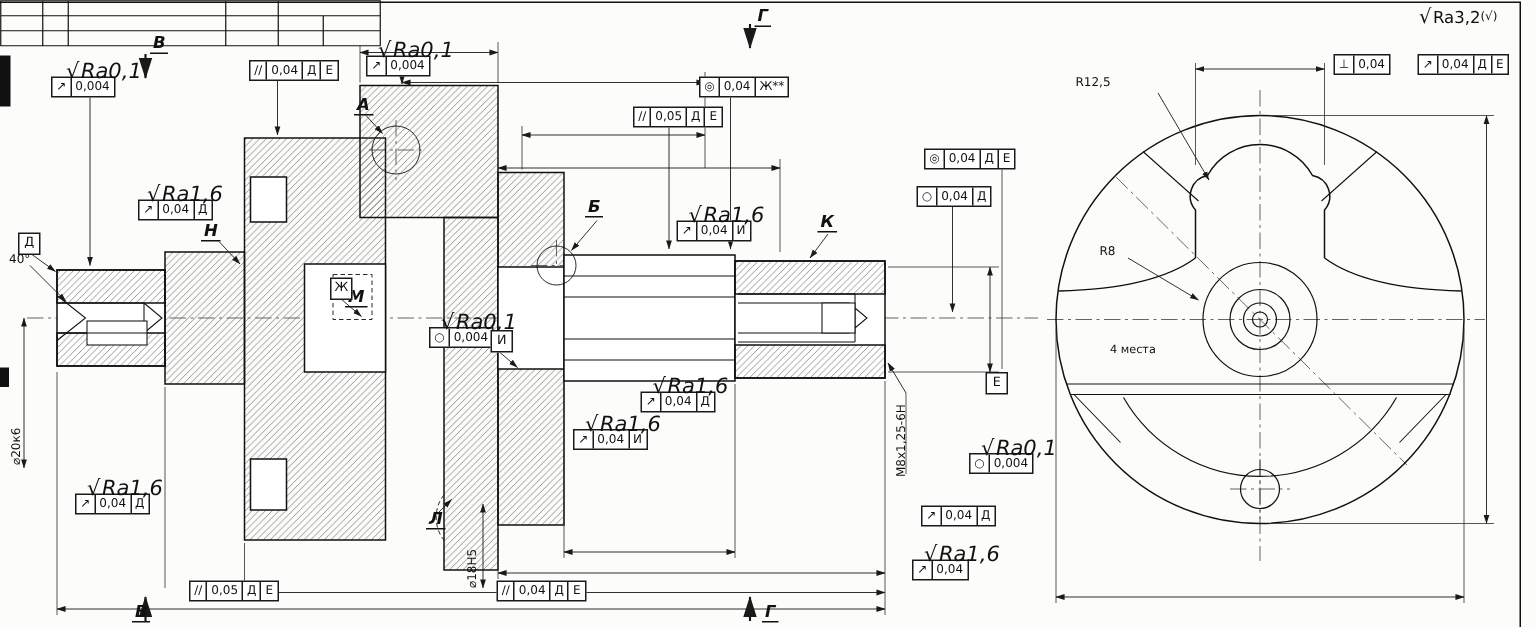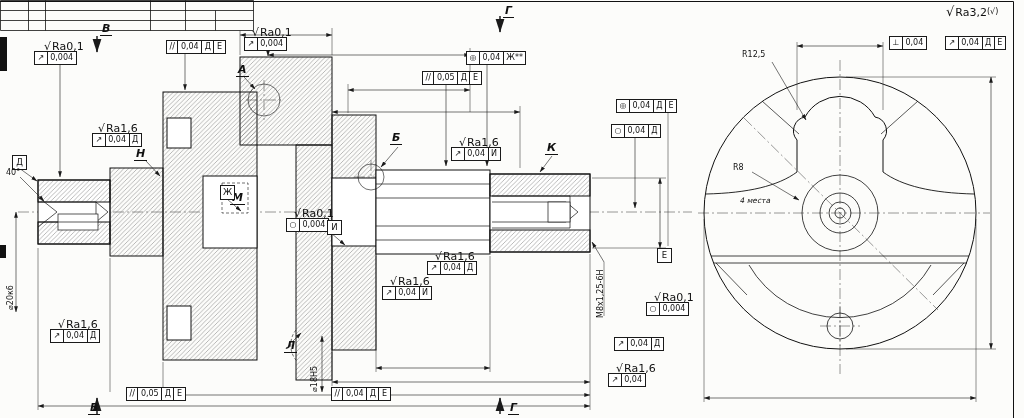--- a/index.html
+++ b/index.html
@@ -3,29 +3,29 @@
 <meta charset="utf-8">
 <style>
   html,body{margin:0;padding:0;background:#fff;}
   .sheet{position:relative;width:1024px;height:418px;background:#fcfcfa;overflow:hidden;
          font-family:"DejaVu Sans",sans-serif;color:#111;}
   svg.geom{position:absolute;left:0;top:0;}
   .frame{position:absolute;display:flex;align-items:stretch;border:1px solid #1a1a1a;background:#fff;
          height:12px;font-size:8px;line-height:11px;white-space:nowrap;}
   .frame .c{padding:0 2.5px;border-right:1px solid #1a1a1a;}
   .frame .c:last-child{border-right:none;}
-  .rgh{position:absolute;font-size:11px;white-space:nowrap;background:transparent;}
+  .rgh{position:absolute;font-size:14px;font-style:italic;white-space:nowrap;background:transparent;}
   .rgh::before{content:"\221A";font-style:normal;margin-right:1px;}
   .vl{position:absolute;font-size:11px;line-height:11px;font-style:italic;font-weight:bold;
       border-bottom:1px solid #111;padding:0 2px 1px;background:transparent;}
   .datum{position:absolute;width:13px;height:13px;border:1px solid #1a1a1a;background:#fff;
          font-size:8.5px;line-height:13px;text-align:center;}
   .vt{position:absolute;font-size:8px;white-space:nowrap;transform:rotate(-90deg);transform-origin:0 0;}
   .ann{position:absolute;font-size:8px;white-space:nowrap;}
-  .ann.small{font-size:7.5px;font-style:italic;}
+  .ann.small{font-size:7.5px;margin-top:32px;}
   .note{position:absolute;font-size:11px;white-space:nowrap;}
   .note .chk::before{content:"\221A";font-style:normal;font-size:13px;margin-right:1px;}
   .note .sfx{font-size:8px;vertical-align:2px;}
 </style>
 </head>
 <body>
 
 <div class="sheet">
 
 <svg class="geom" width="1024" height="418" viewBox="0 0 1024 418">
@@ -296,17 +296,17 @@
 <div class="datum" style="left:12px;top:155px">Д</div>
 <div class="datum" style="left:657px;top:248px">Е</div>
 <div class="datum" style="left:220px;top:185px">Ж</div>
 <div class="datum" style="left:327px;top:220px">И</div>
 
 <div class="vt" style="left:596px;top:318px">М8х1,25-6Н</div>
 <div class="vt" style="left:6px;top:310px">⌀20к6</div>
 <div class="vt" style="left:310px;top:392px">⌀18Н5</div>
 
 <div class="ann" style="left:6px;top:168px">40°</div>
-<div class="ann" style="left:742px;top:50px">R12,5</div>
+<div class="ann" style="left:717px;top:50px">R12,5</div>
 <div class="ann" style="left:733px;top:163px">R8</div>
 <div class="ann small" style="left:740px;top:196px">4 места</div>
 
 </div>
 
 </body></html>

